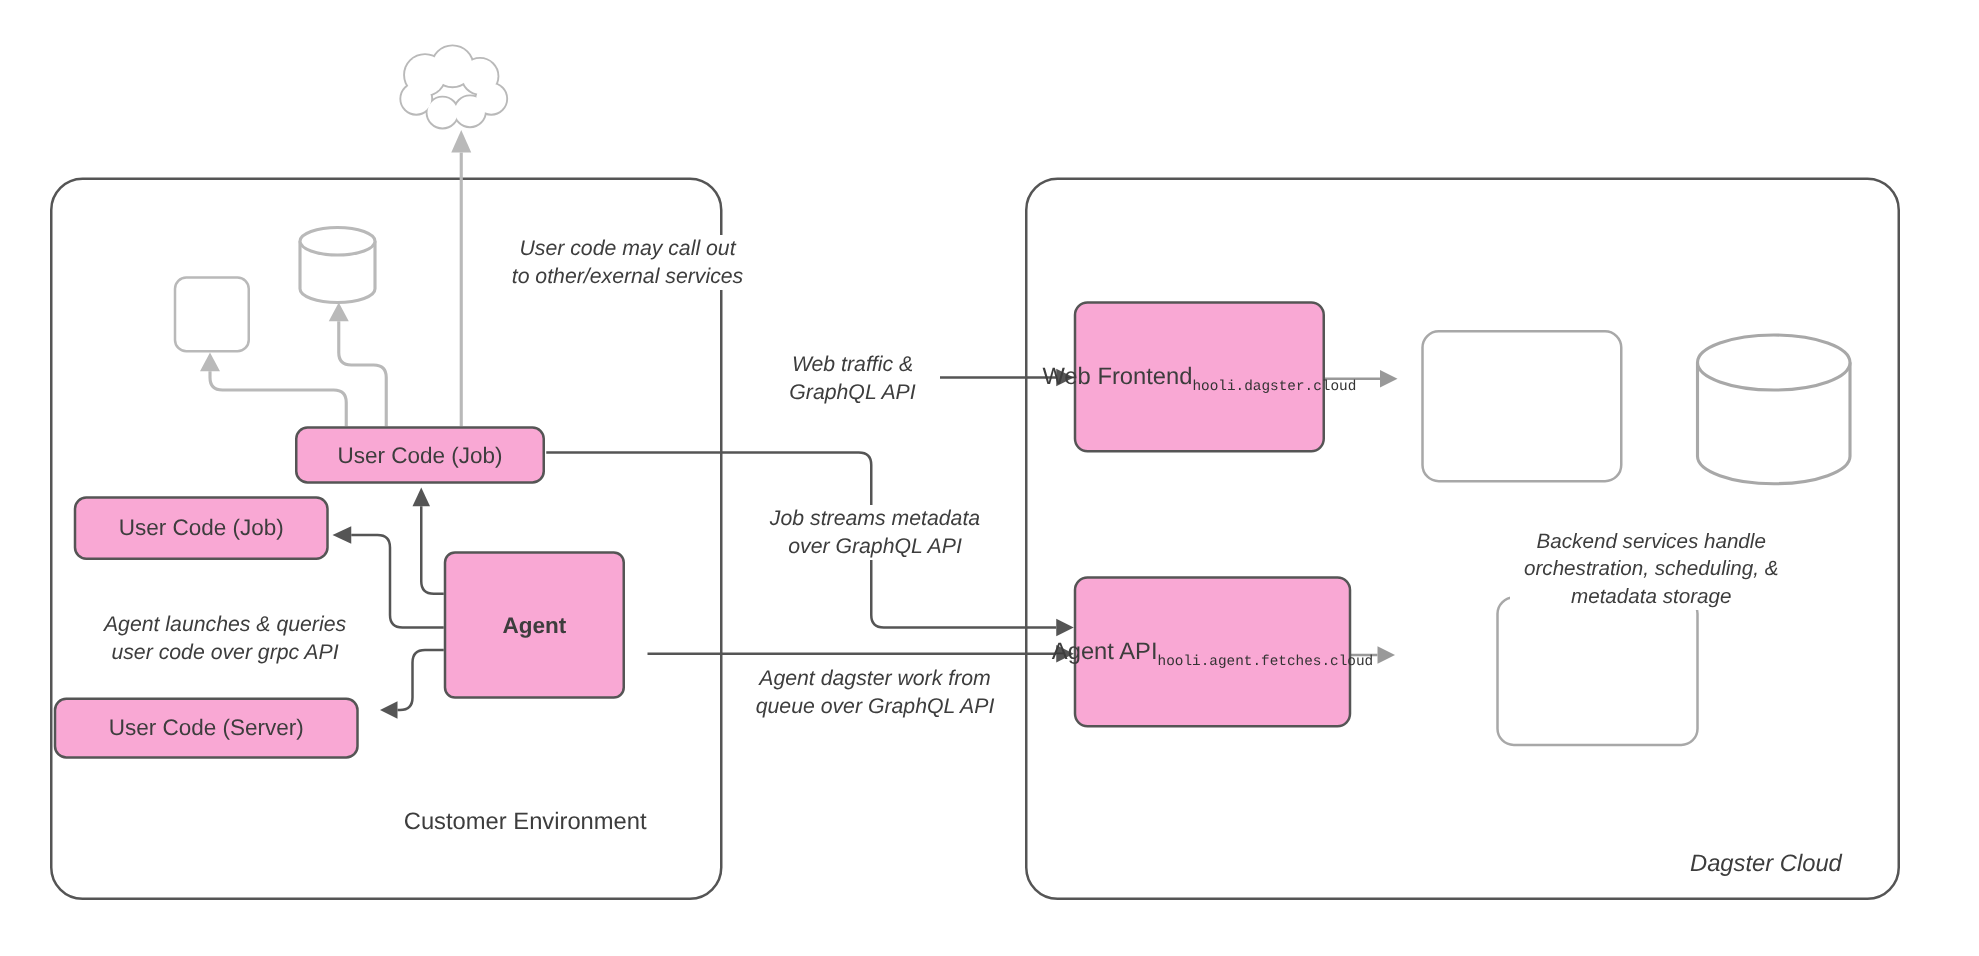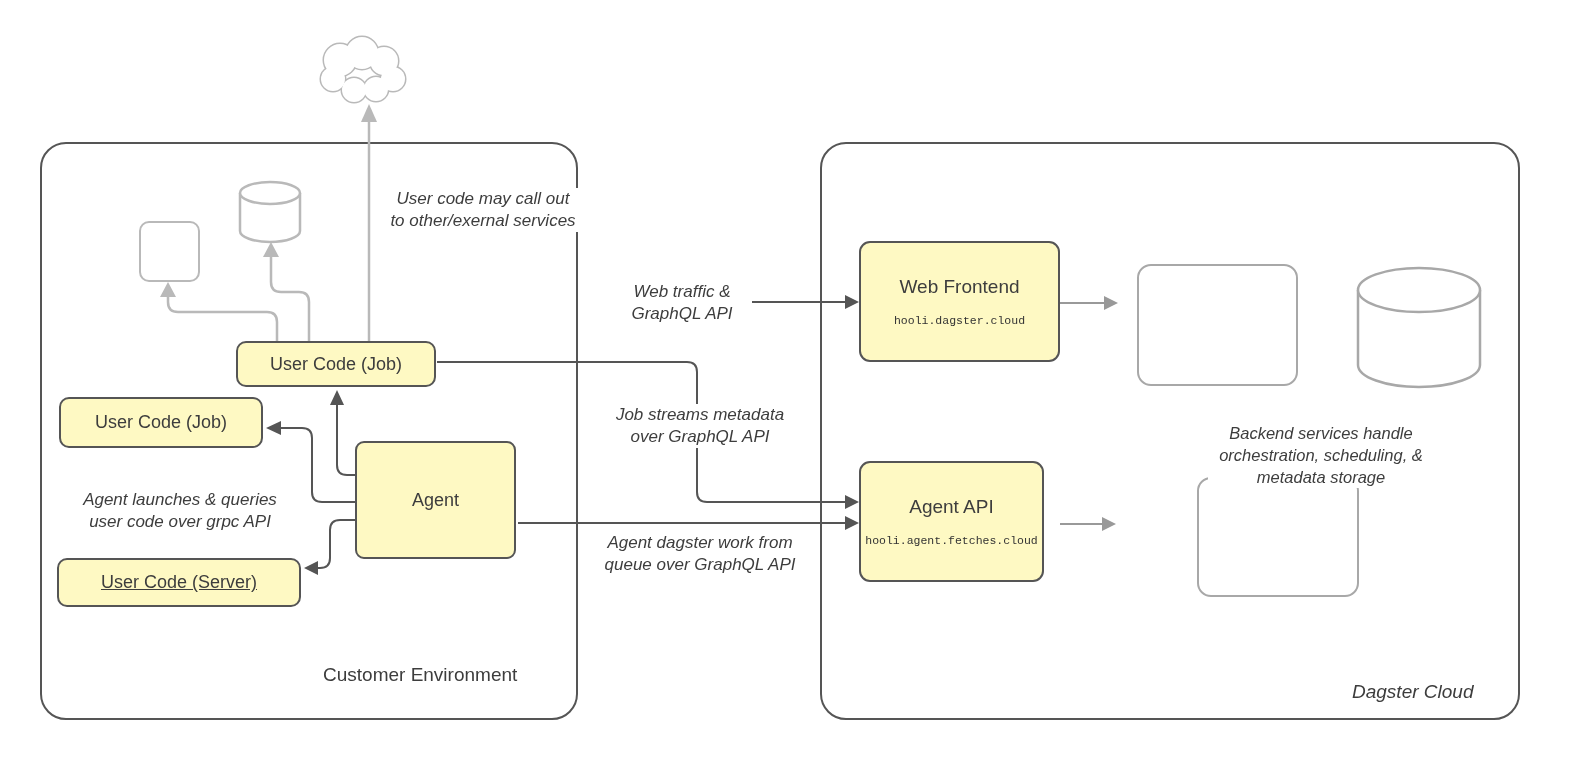--- a/index.html
+++ b/index.html
@@ -7,22 +7,22 @@
   .canvas { position: relative; width: 1583px; height: 765px; background: #ffffff; overflow: hidden; }
 
   .container-box {
     position: absolute; border: 2px solid #555555; border-radius: 26px; background: transparent;
   }
   .container-label {
     position: absolute; font-size: 19px; color: #3d3d3d; white-space: nowrap;
   }
 
   .node {
-    position: absolute; background: #fef9c3; border: 2px solid #555555; border-radius: 10px;
-    display: flex; flex-direction: column; align-items: center; justify-content: center;
+    position: absolute; background: #f9a8d4; border: 2px solid #555555; border-radius: 10px;
+    display: flex; flex-direction: row; align-items: center; justify-content: center;
     color: #3d3d3d; z-index: 3;
   }
   .node .title { font-size: 18px; white-space: nowrap; }
   .node.big { border-width: 2.5px; border-radius: 11px; }
   .node.big .title { font-size: 19px; }
   .node .subtitle {
     font-family: "Liberation Mono", monospace; font-size: 11.5px; margin-top: 16px;
     color: #333333; white-space: nowrap;
   }
 
@@ -39,21 +39,21 @@
 
   svg.layer { position: absolute; left: 0; top: 0; z-index: 2; }
   svg.overlay { z-index: 3; }
 </style>
 </head>
 <body>
 
 <div class="canvas">
 
   <div class="container-box" style="left:40px; top:142px; width:538px; height:578px;"></div>
-  <div class="container-label" style="left:323px; top:664px;">Customer Environment</div>
+  <div class="container-label" style="left:323px; top:647px;">Customer Environment</div>
 
   <div class="container-box" style="left:820px; top:142px; width:700px; height:578px;"></div>
   <div class="container-label" style="left:1352px; top:681px;font-style:italic;">Dagster Cloud</div>
 
   <div class="ghost-square light" style="left:139px; top:221px; width:61px; height:61px;"></div>
 
   <div class="ghost-square" style="left:1137px; top:264px; width:161px; height:122px;"></div>
   <div class="ghost-square" style="left:1197px; top:477px; width:162px; height:120px;"></div>
 
   <svg class="layer" width="1583" height="765">
@@ -128,39 +128,39 @@
   </svg>
 
   <div class="node" style="left:236px; top:341px; width:200px; height:46px; border-width:2.5px;">
     <span class="title">User Code (Job)</span>
   </div>
 
   <div class="node" style="left:59px; top:397px; width:204px; height:51px;">
     <span class="title">User Code (Job)</span>
   </div>
 
-  <div class="node" style="left:57px; top:558px; width:244px; height:49px;text-decoration:underline;">
+  <div class="node" style="left:43px; top:558px; width:244px; height:49px;">
     <span class="title">User Code (Server)</span>
   </div>
 
-  <div class="node" style="left:355px; top:441px; width:161px; height:118px; border-radius:9px;">
+  <div class="node" style="left:355px; top:441px; width:145px; height:118px; border-radius:9px;font-weight:bold;">
     <span class="title">Agent</span>
   </div>
 
   <div class="node big" style="left:859px; top:241px; width:201px; height:121px;">
     <span class="title">Web Frontend</span>
     <span class="subtitle">hooli.dagster.cloud</span>
   </div>
 
-  <div class="node big" style="left:859px; top:461px; width:185px; height:121px;">
+  <div class="node big" style="left:859px; top:461px; width:222px; height:121px;">
     <span class="title">Agent API</span>
     <span class="subtitle">hooli.agent.fetches.cloud</span>
   </div>
 
-  <div class="annotation" style="left:385px; top:188px; width:196px;text-align:center;">
+  <div class="annotation" style="left:404px; top:188px; width:196px;text-align:center;">
     <span>User code may call out</span><br>
     <span>to other/exernal services</span>
   </div>
 
   <div class="annotation" style="left:612px; top:281px; width:140px;">
     <span>Web traffic &amp;</span><br>
     <span>GraphQL API</span>
   </div>
 
   <div class="annotation" style="left:72px; top:489px; width:216px;">

